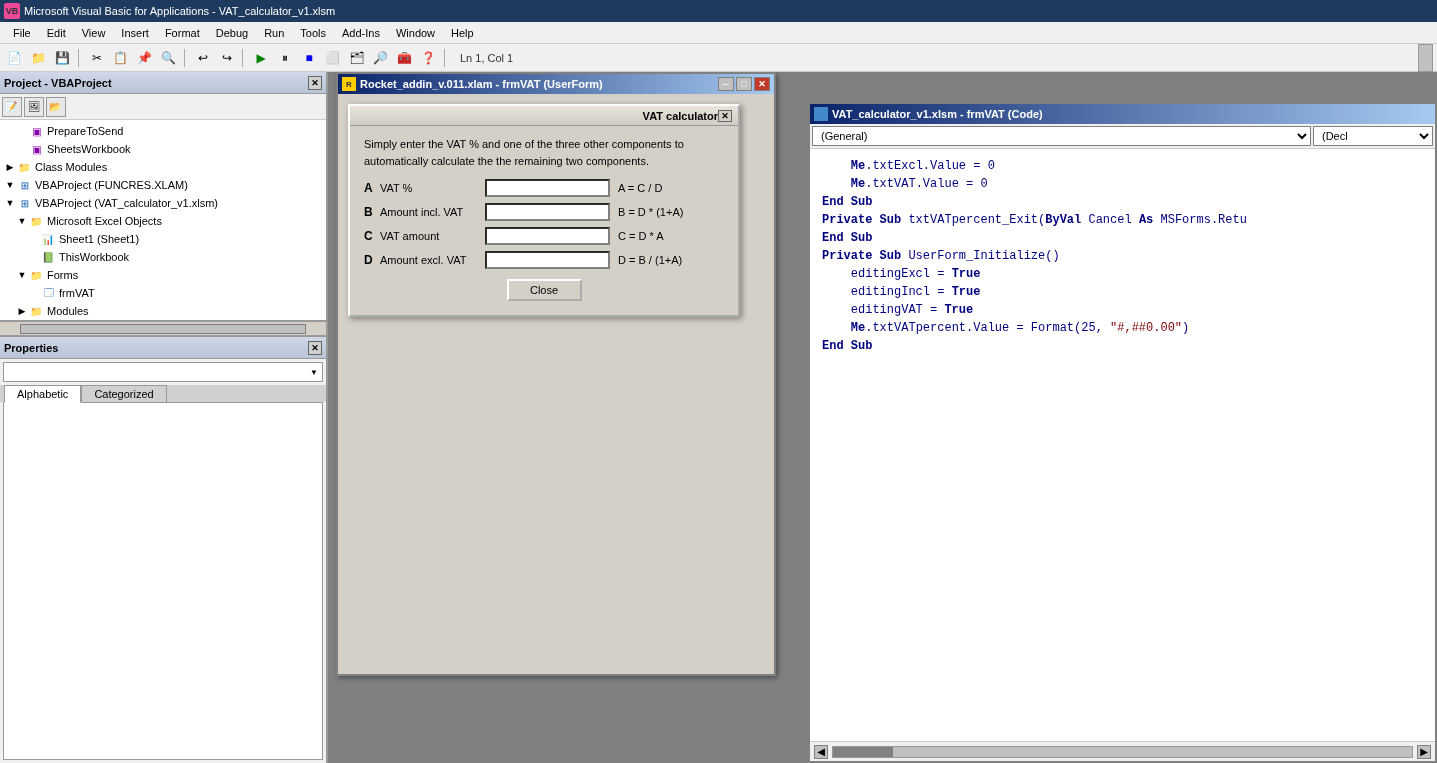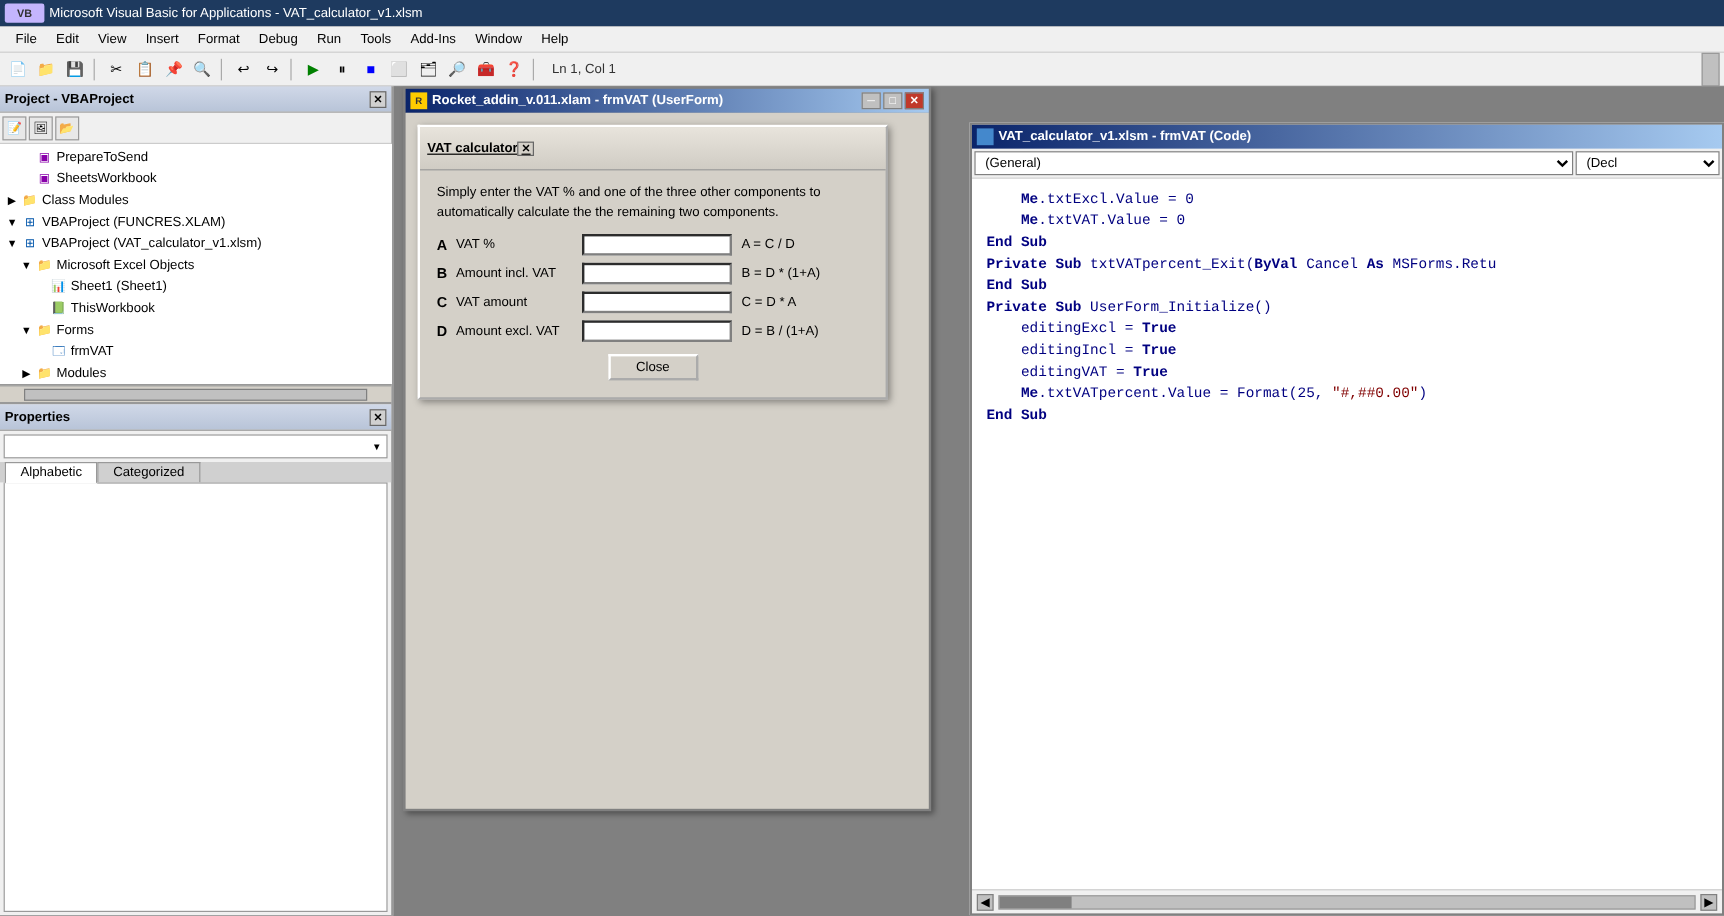--- a/index.html
+++ b/index.html
@@ -18,24 +18,24 @@
       background: #1e3a5f;
       color: white;
       height: 22px;
       display: flex;
       align-items: center;
       padding: 0 4px;
       font-size: 11px;
       user-select: none;
     }
     .title-bar-icon {
-      width: 33px;
+      width: 16px;
       height: 16px;
       margin-right: 4px;
-      background: #c4b5fd;
+      background: #ec4899;
       border-radius: 2px;
       display: flex; align-items: center; justify-content: center;
       font-size: 9px; font-weight: bold; color: #333;
     }
 
     
     .menu-bar {
       background: #f0f0f0;
       height: 22px;
       display: flex;
@@ -343,30 +343,29 @@
       background: #c0c0c0;
       border: 1px solid #808080;
       display: flex; align-items: center; justify-content: center;
       cursor: pointer;
       font-size: 9px;
     }
     .rocket-win-close {
       background: #c0392b; color: white;
     }
     .vat-form-titlebar {
-      height: 36px;
+      height: 20px;
       background: linear-gradient(to bottom, #e8e4dc, #d0ccc4);
       border-bottom: 1px solid #999;
       display: flex;
       align-items: center;
       padding: 0 6px;
       font-size: 11px;
       font-weight: bold;
-      justify-content: flex-start;
-      text-decoration: underline;
+      justify-content: flex-end;
     }
     .vat-x-btn {
       width: 14px; height: 12px;
       background: #d4d0c8;
       border: 1px solid #666;
       display: flex; align-items: center; justify-content: center;
       cursor: pointer;
       font-size: 9px;
     }
 

